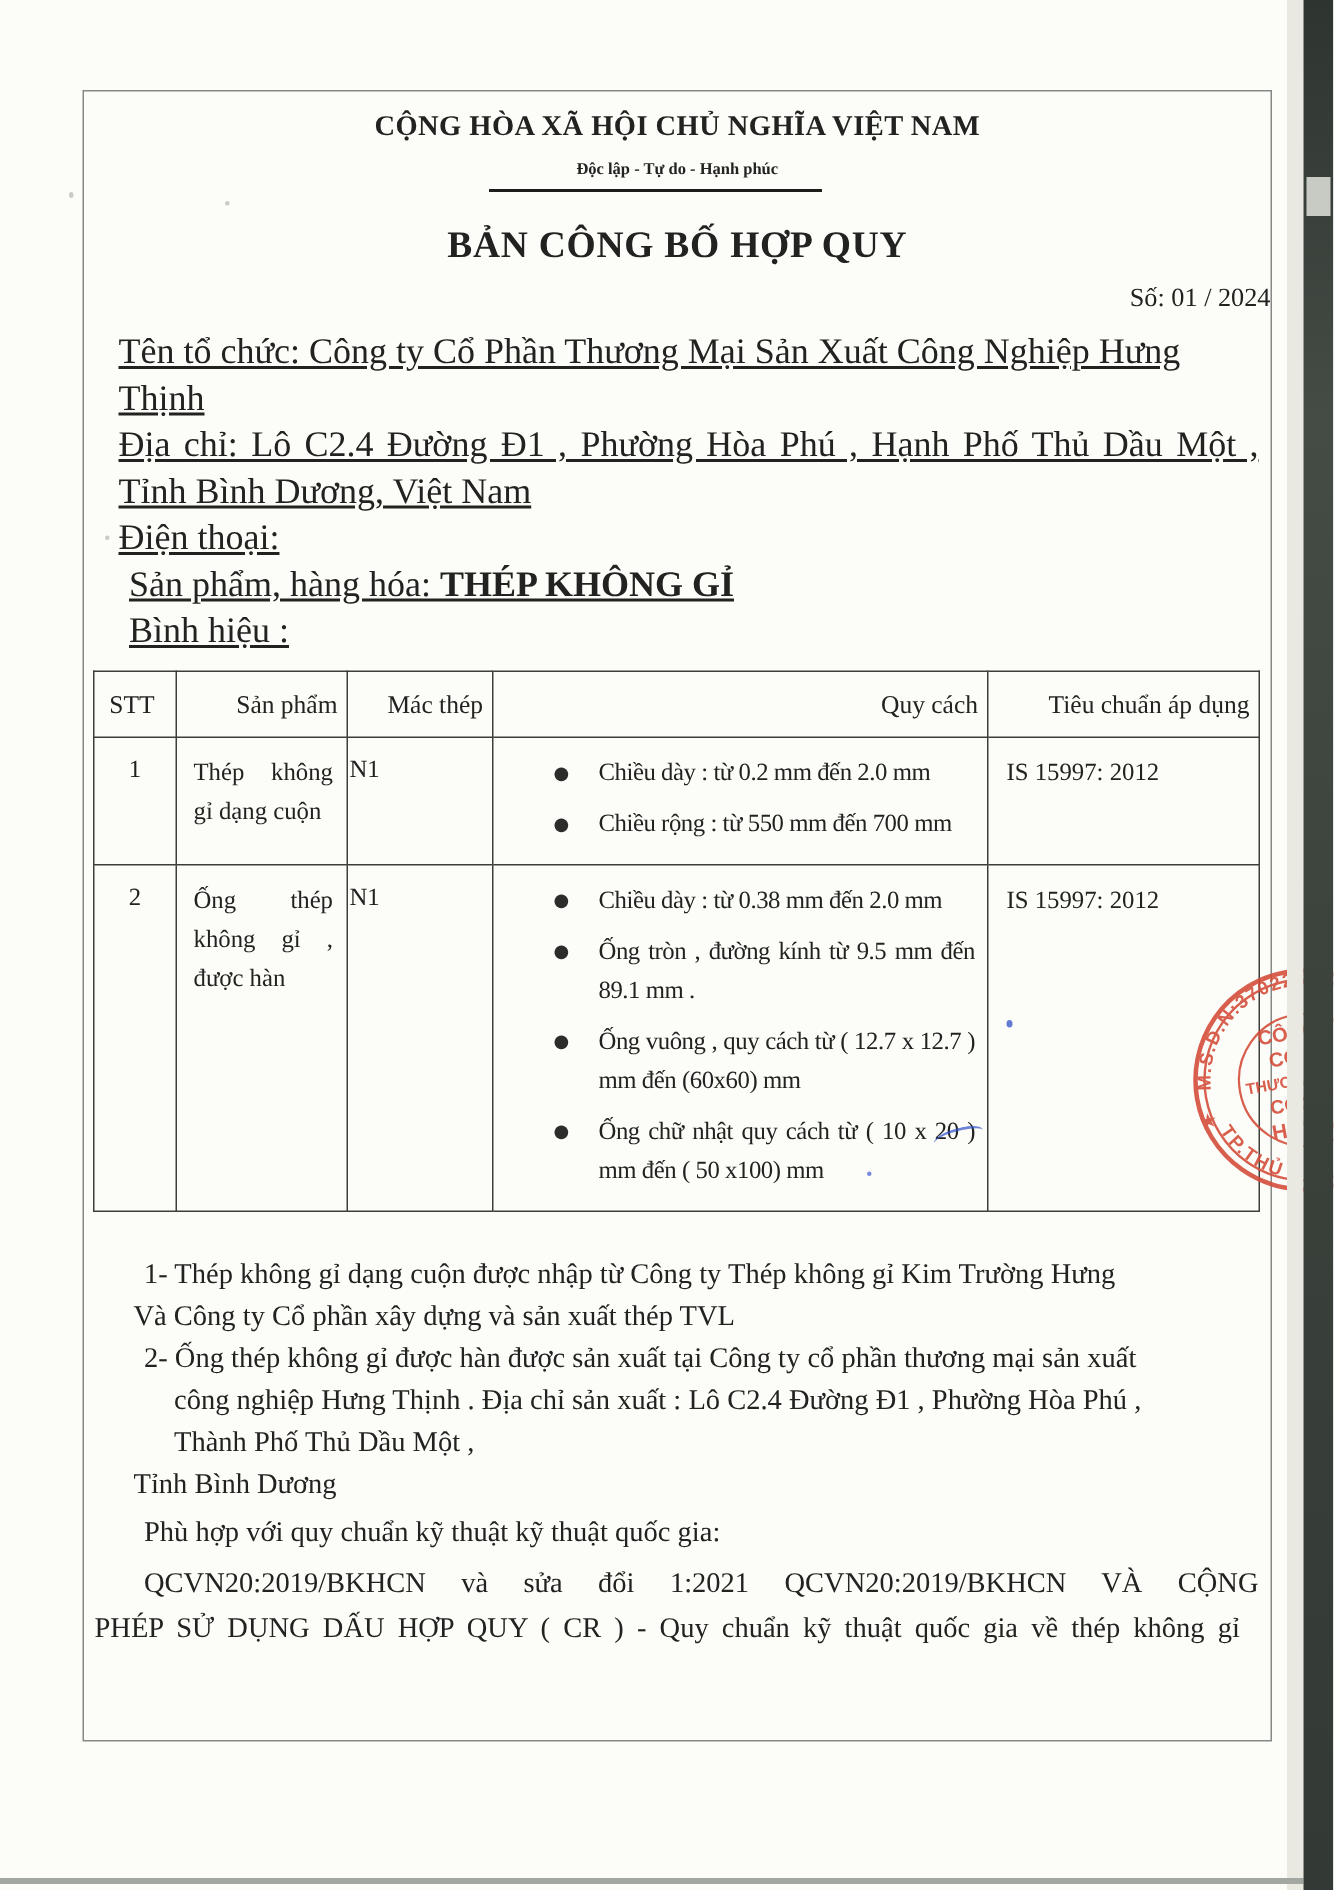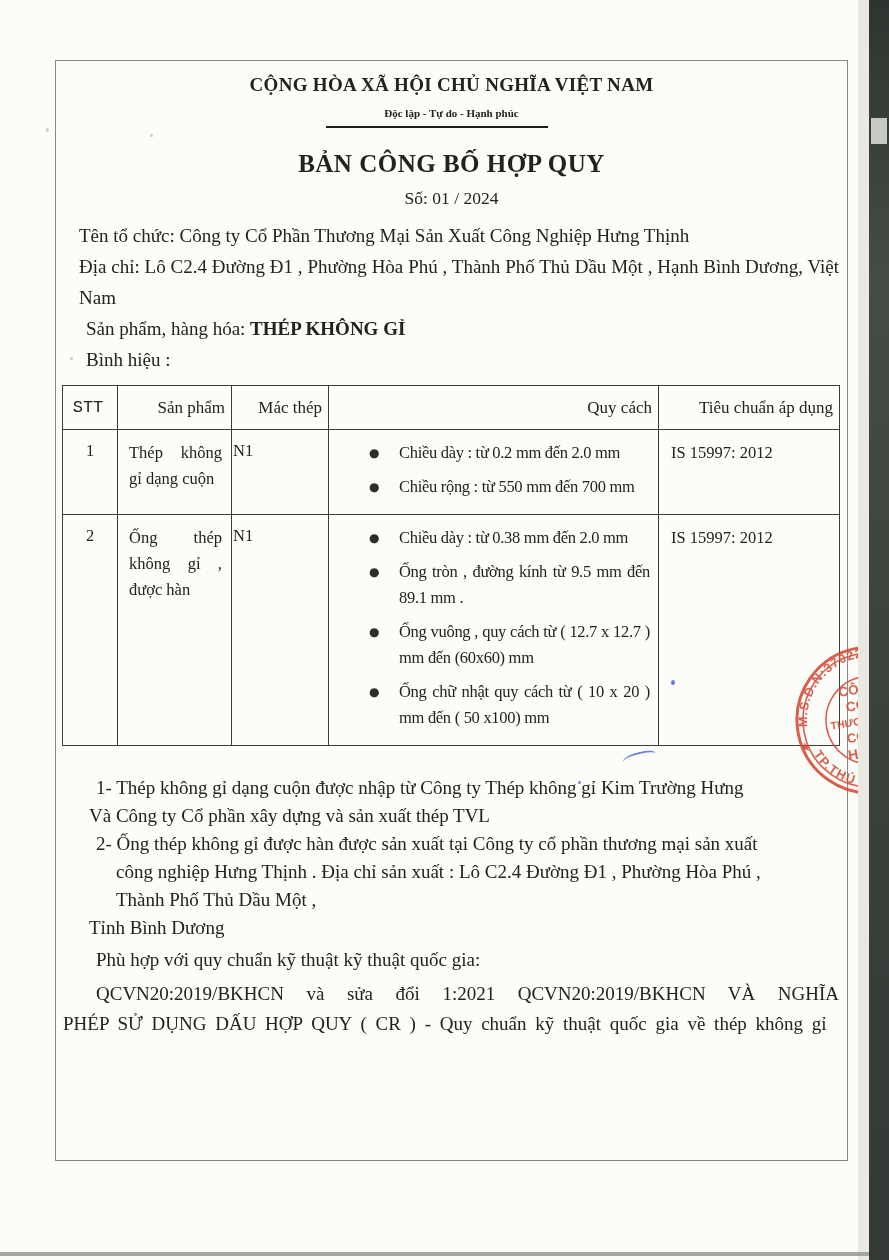--- a/index.html
+++ b/index.html
@@ -16,31 +16,31 @@
   .band-notch{position:absolute;top:118px;left:871px;width:16px;height:26px;background:#c7cbc4;z-index:7;}
   .bottom-line{position:absolute;left:0;top:1252px;width:869px;height:4px;background:#a2a8a1;z-index:5;}
 
   
   .frame{position:absolute;left:55px;top:60px;width:791px;height:1099px;border:1px solid #848985;background:transparent;}
 
   .h-country{margin-top:11px;text-align:center;font-size:19px;font-weight:bold;letter-spacing:.3px;line-height:26px;}
   .h-motto{margin-top:3px;text-align:center;font-size:11px;font-weight:bold;line-height:24px;}
   .h-underline{width:222px;height:2px;background:#1d1d1b;margin:1px auto 0;transform:translateX(-15px);}
   .h-title{margin-top:20px;text-align:center;font-size:25px;font-weight:bold;letter-spacing:.5px;line-height:32px;}
-  .h-number{margin-top:5px;text-align:center;font-size:17.5px;line-height:26px;}
-
-  .body-block{padding:9px 8px 0 23px;font-size:19px;line-height:31px;}
+  .h-number{margin-top:5px;text-align:right;font-size:17.5px;line-height:26px;}
+
+  .body-block{padding:9px 8px 0 23px;font-size:24px;line-height:31px;text-decoration:underline;}
   .body-block p{margin:0;}
   .p-just{text-align:justify;}
   .p-indent{padding-left:7px;}
 
   table.doc-table{border-collapse:collapse;table-layout:fixed;width:777px;margin:10px 0 0 6px;font-size:16.5px;}
   .doc-table th,.doc-table td{border:1.6px solid #3d3d3b;vertical-align:top;font-weight:normal;}
   .doc-table th{text-align:right;padding:11px 6px 10px 10px;font-size:17px;line-height:22px;}
-  .doc-table th.c-stt{text-align:center;padding-left:2px;font-family:Liberation Mono, monospace;}
+  .doc-table th.c-stt{text-align:center;padding-left:2px;}
   .cell-stt{text-align:center;padding-top:11px;}
   .cell-sp{padding:10px 9px 0 11px;text-align:justify;line-height:26px;}
   .cell-mt{text-align:left;padding-top:11px;}
   .cell-qc{padding:4px 8px 6px 40px;}
   .cell-tc{padding:11px 6px 0 12px;line-height:24px;}
   .bullet-item{display:flex;margin:6px 0 8px;}
   .bullet{flex:0 0 30px;font-size:12px;line-height:26px;font-family:"DejaVu Sans",sans-serif;color:#2c2c2a;}
   .bullet-text{flex:1;text-align:justify;line-height:26px;letter-spacing:-.3px;}
 
   .notes{padding:28px 8px 0 23px;font-size:19px;line-height:28px;}
@@ -73,21 +73,22 @@
   <div class="frame">
 
     <div class="h-country">CỘNG HÒA XÃ HỘI CHỦ NGHĨA VIỆT NAM</div>
     <div class="h-motto">Độc lập - Tự do - Hạnh phúc</div>
     <div class="h-underline"></div>
     <div class="h-title">BẢN CÔNG BỐ HỢP QUY</div>
     <div class="h-number">Số: 01 / 2024</div>
 
     <div class="body-block">
       <p>Tên tổ chức: Công ty Cổ Phần Thương Mại Sản Xuất Công Nghiệp Hưng Thịnh</p>
-      <p class="p-just">Địa chỉ: Lô C2.4 Đường Đ1 , Phường Hòa Phú , Thành Phố Thủ Dầu Một , Hạnh Bình Dương, Việt Nam</p>
+      <p class="p-just">Địa chỉ: Lô C2.4 Đường Đ1 , Phường Hòa Phú , Hạnh Phố Thủ Dầu Một , Tỉnh Bình Dương, Việt Nam</p>
+      <p>Điện thoại:</p>
       <p class="p-indent"><span>Sản phẩm, hàng hóa: </span><b>THÉP KHÔNG GỈ</b></p>
       <p class="p-indent">Bình hiệu :</p>
     </div>
 
     <table class="doc-table">
       <colgroup>
         <col style="width:55px">
           <col style="width:114px">
           <col style="width:97px">
           <col style="width:330px">
@@ -147,21 +148,21 @@
     </table>
 
     <div class="notes">
       <div class="n-l17">1- Thép không gỉ dạng cuộn được nhập từ Công ty Thép không gỉ Kim Trường Hưng</div>
       <div class="n-l10">Và Công ty Cổ phần xây dựng và sản xuất thép TVL</div>
       <div class="n-l17 n-just">2- Ống thép không gỉ được hàn được sản xuất tại Công ty cổ phần thương mại sản xuất</div>
       <div class="n-cont n-just">công nghiệp Hưng Thịnh . Địa chỉ sản xuất : Lô C2.4 Đường Đ1 , Phường Hòa Phú ,</div>
       <div class="n-cont">Thành Phố Thủ Dầu Một ,</div>
       <div class="n-l10">Tỉnh Bình Dương</div>
       <div class="n-phuhop">Phù hợp với quy chuẩn kỹ thuật kỹ thuật quốc gia:</div>
-      <div class="final1">QCVN20:2019/BKHCN và sửa đổi 1:2021 QCVN20:2019/BKHCN VÀ NGHĨA</div>
+      <div class="final1">QCVN20:2019/BKHCN và sửa đổi 1:2021 QCVN20:2019/BKHCN VÀ CỘNG</div>
       <div class="final2">PHÉP SỬ DỤNG DẤU HỢP QUY ( CR ) -  Quy chuẩn kỹ thuật quốc gia về thép không gỉ</div>
     </div>
 
   </div>
 
   <svg class="stamp" viewBox="0 0 210 200">
     <g transform="rotate(-10 100 90)">
       <circle cx="100" cy="90" r="73" stroke-width="3"></circle>
       <circle cx="100" cy="90" r="67" stroke-width="1.6"></circle>
       <circle cx="100" cy="90" r="44" stroke-width="1.5"></circle>

